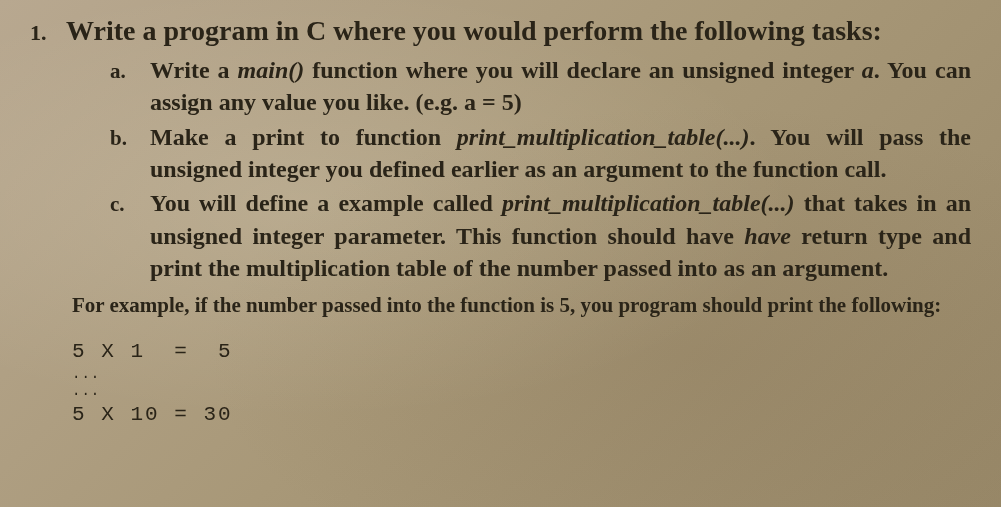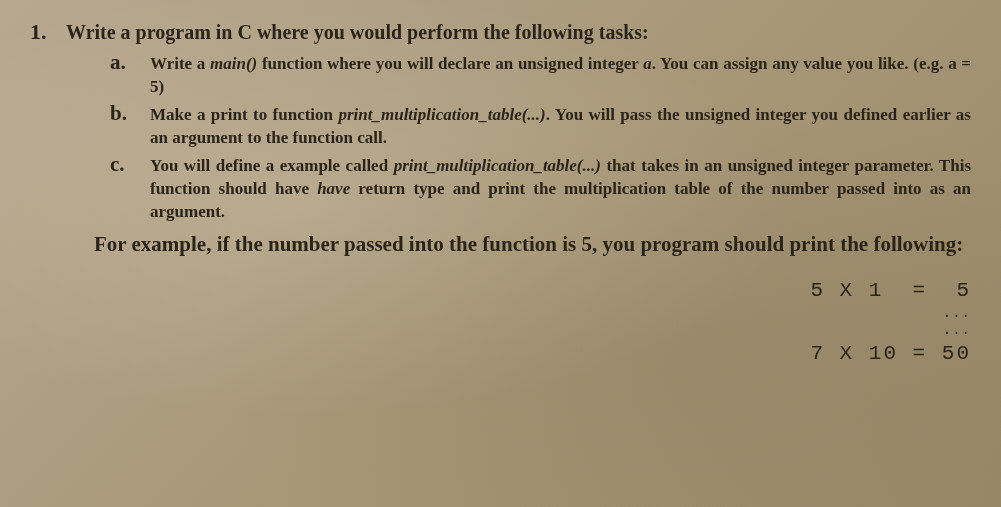--- a/index.html
+++ b/index.html
@@ -38,68 +38,66 @@
       margin-bottom: 4px;
     }
     .main-num {
       font-weight: bold;
       font-size: 22px;
       margin-right: 14px;
       min-width: 22px;
     }
     .main-text {
       font-weight: bold;
-      font-size: 20px;
+      font-size: 28px;
       line-height: 1.35;
-      margin-top: 7px;
     }
     .sub-list {
       margin-left: 80px;
     }
     .sub-item {
       display: flex;
       align-items: baseline;
       margin-bottom: 2px;
     }
     .sub-letter {
       font-weight: bold;
       font-size: 21px;
       margin-right: 18px;
       min-width: 22px;
     }
     .sub-text {
-      font-size: 17px;
+      font-size: 24px;
       line-height: 1.35;
       font-weight: bold;
       text-align: justify;
       flex: 1;
     }
     .italic {
       font-style: italic;
     }
     .para {
-      margin-left: 64px;
+      margin-left: 42px;
       font-size: 21px;
       font-weight: bold;
       line-height: 1.35;
       margin-top: 6px;
       text-align: justify;
     }
     .example-output {
       margin-left: 42px;
       margin-top: 18px;
       font-family: 'Courier New', monospace;
       font-size: 21px;
       font-weight: normal;
       line-height: 1.4;
       letter-spacing: 2px;
     }
     .example-line {
       white-space: pre;
-      text-align: right;
     }
     .dots {
       letter-spacing: 1px;
       font-size: 14px;
       line-height: 1.2;
     }
   </style>
 </head>
 <body>
 
@@ -123,15 +121,15 @@
       <span class="sub-text"><span>You will define a example called </span><span class="italic">print_multiplication_table(...)</span><span> that takes in an unsigned integer parameter. This function should have </span><span class="italic">have</span><span> return type and print the multiplication table of the number passed into as an argument.</span></span>
     </div>
   </div>
 
   <div class="para">For example, if the number passed into the function is 5, you program should print the following:</div>
 
   <div class="example-output">
     <div class="example-line">5 X 1  =  5</div>
     <div class="example-line dots">...</div>
     <div class="example-line dots">...</div>
-    <div class="example-line">7 X 10 = 50</div>
+    <div class="example-line">5 X 10 = 30</div>
   </div>
 </div>
 
 </body></html>

